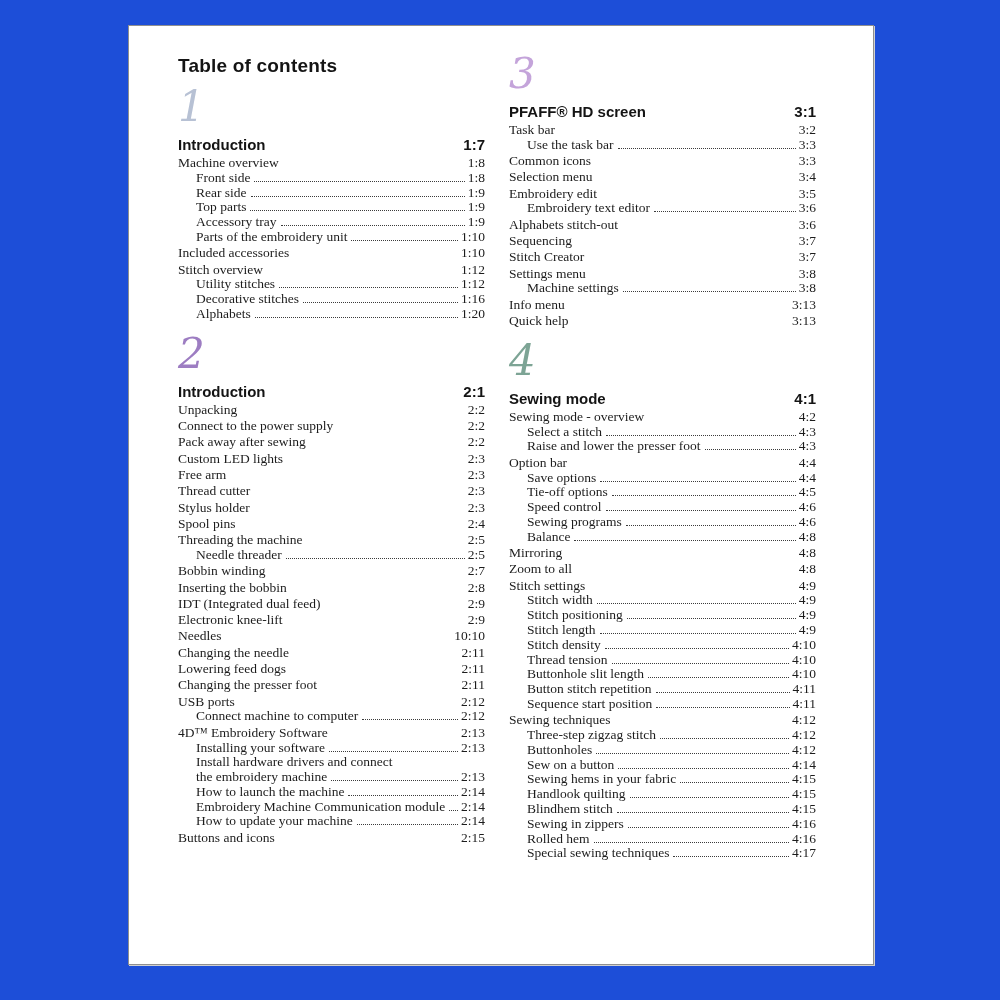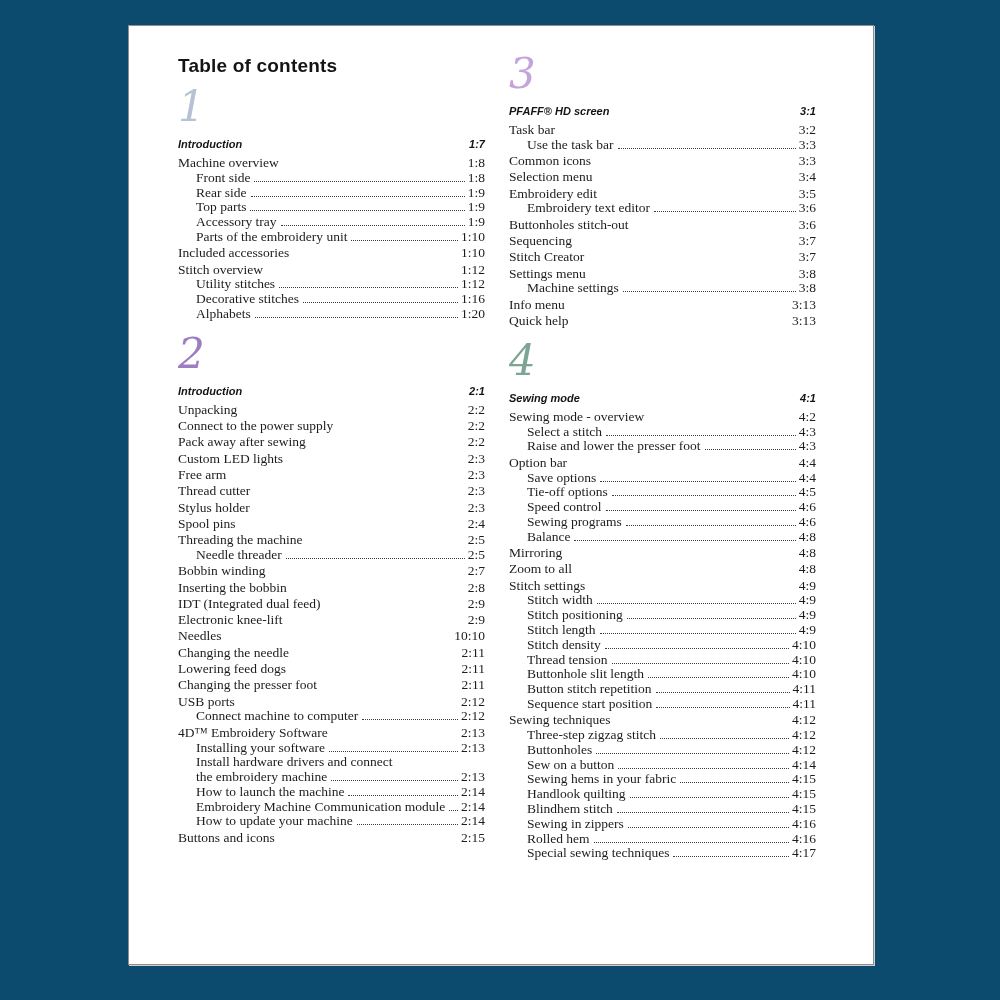--- a/index.html
+++ b/index.html
@@ -1,32 +1,32 @@
 <!DOCTYPE html>
 <html><head>
 <meta charset="utf-8">
 <style>
   html,body{margin:0;padding:0;background:#ffffff;}
-  .canvas{position:relative;width:1000px;height:1000px;background:#0c4a6e;overflow:hidden;
+  .canvas{position:relative;width:1000px;height:1000px;background:#1d4ed8;overflow:hidden;
           font-family:"Liberation Serif", serif;color:#1c1c1c;}
   .page{position:absolute;left:128px;top:25px;width:746px;height:940px;background:#ffffff;
         border:1px solid #8f8f8f;box-shadow:1px 1px 0 #d0d0d0;box-sizing:border-box;
         padding:30px 58px 0 49px;}
   .toc-title{font-family:"Liberation Sans", sans-serif;font-weight:bold;font-size:19px;
              line-height:19px;color:#141414;letter-spacing:.2px;margin:0 0 14px 0;}
   .cols{display:flex;gap:24px;align-items:flex-start;}
   .col{width:307px;flex:0 0 307px;}
   .toc-section{margin-top:14px;}
   .col .toc-section:first-child{margin-top:0;}
   .col2 .toc-section:first-child{margin-top:0;}
   .sec-num{font-family:"DejaVu Serif", serif;font-style:italic;font-size:42px;
            line-height:36px;margin:0 0 8px 0;}
   .sec-head{display:flex;justify-content:space-between;align-items:flex-end;
-            font-family:"Liberation Sans", sans-serif;font-weight:bold;font-size:11px;
-            line-height:23px;color:#141414;font-style:italic;}
+            font-family:"Liberation Sans", sans-serif;font-weight:bold;font-size:15px;
+            line-height:23px;color:#141414;}
   .entries{margin:0;text-align:right;}
   .entry{display:flex;align-items:baseline;font-size:13.5px;line-height:14.8px;}
   .entry.l2{padding-left:18px;}
   .entry.l1.grp{margin-top:1.5px;}
   .entry .lbl{white-space:nowrap;}
   .entry .fill{flex:1 1 auto;min-width:6px;}
   .entry.l2 .fill{border-bottom:1.5px dotted #3c3c3c;margin:0 3px 3px 4px;}
   .entry .pg{white-space:nowrap;}
   .entry.cont .lbl{white-space:normal;}
 </style>
@@ -282,21 +282,21 @@
                 <span class="lbl">Embroidery edit</span>
                 <span class="fill"></span>
                 <span class="pg">3:5</span>
               </div>
               <div class="entry l2">
                 <span class="lbl">Embroidery text editor</span>
                 <span class="fill"></span>
                 <span class="pg">3:6</span>
               </div>
               <div class="entry l1 grp">
-                <span class="lbl">Buttonholes stitch-out</span>
+                <span class="lbl">Alphabets stitch-out</span>
                 <span class="fill"></span>
                 <span class="pg">3:6</span>
               </div>
               <div class="entry l1 grp">
                 <span class="lbl">Sequencing</span>
                 <span class="fill"></span>
                 <span class="pg">3:7</span>
               </div>
               <div class="entry l1 grp">
                 <span class="lbl">Stitch Creator</span>

